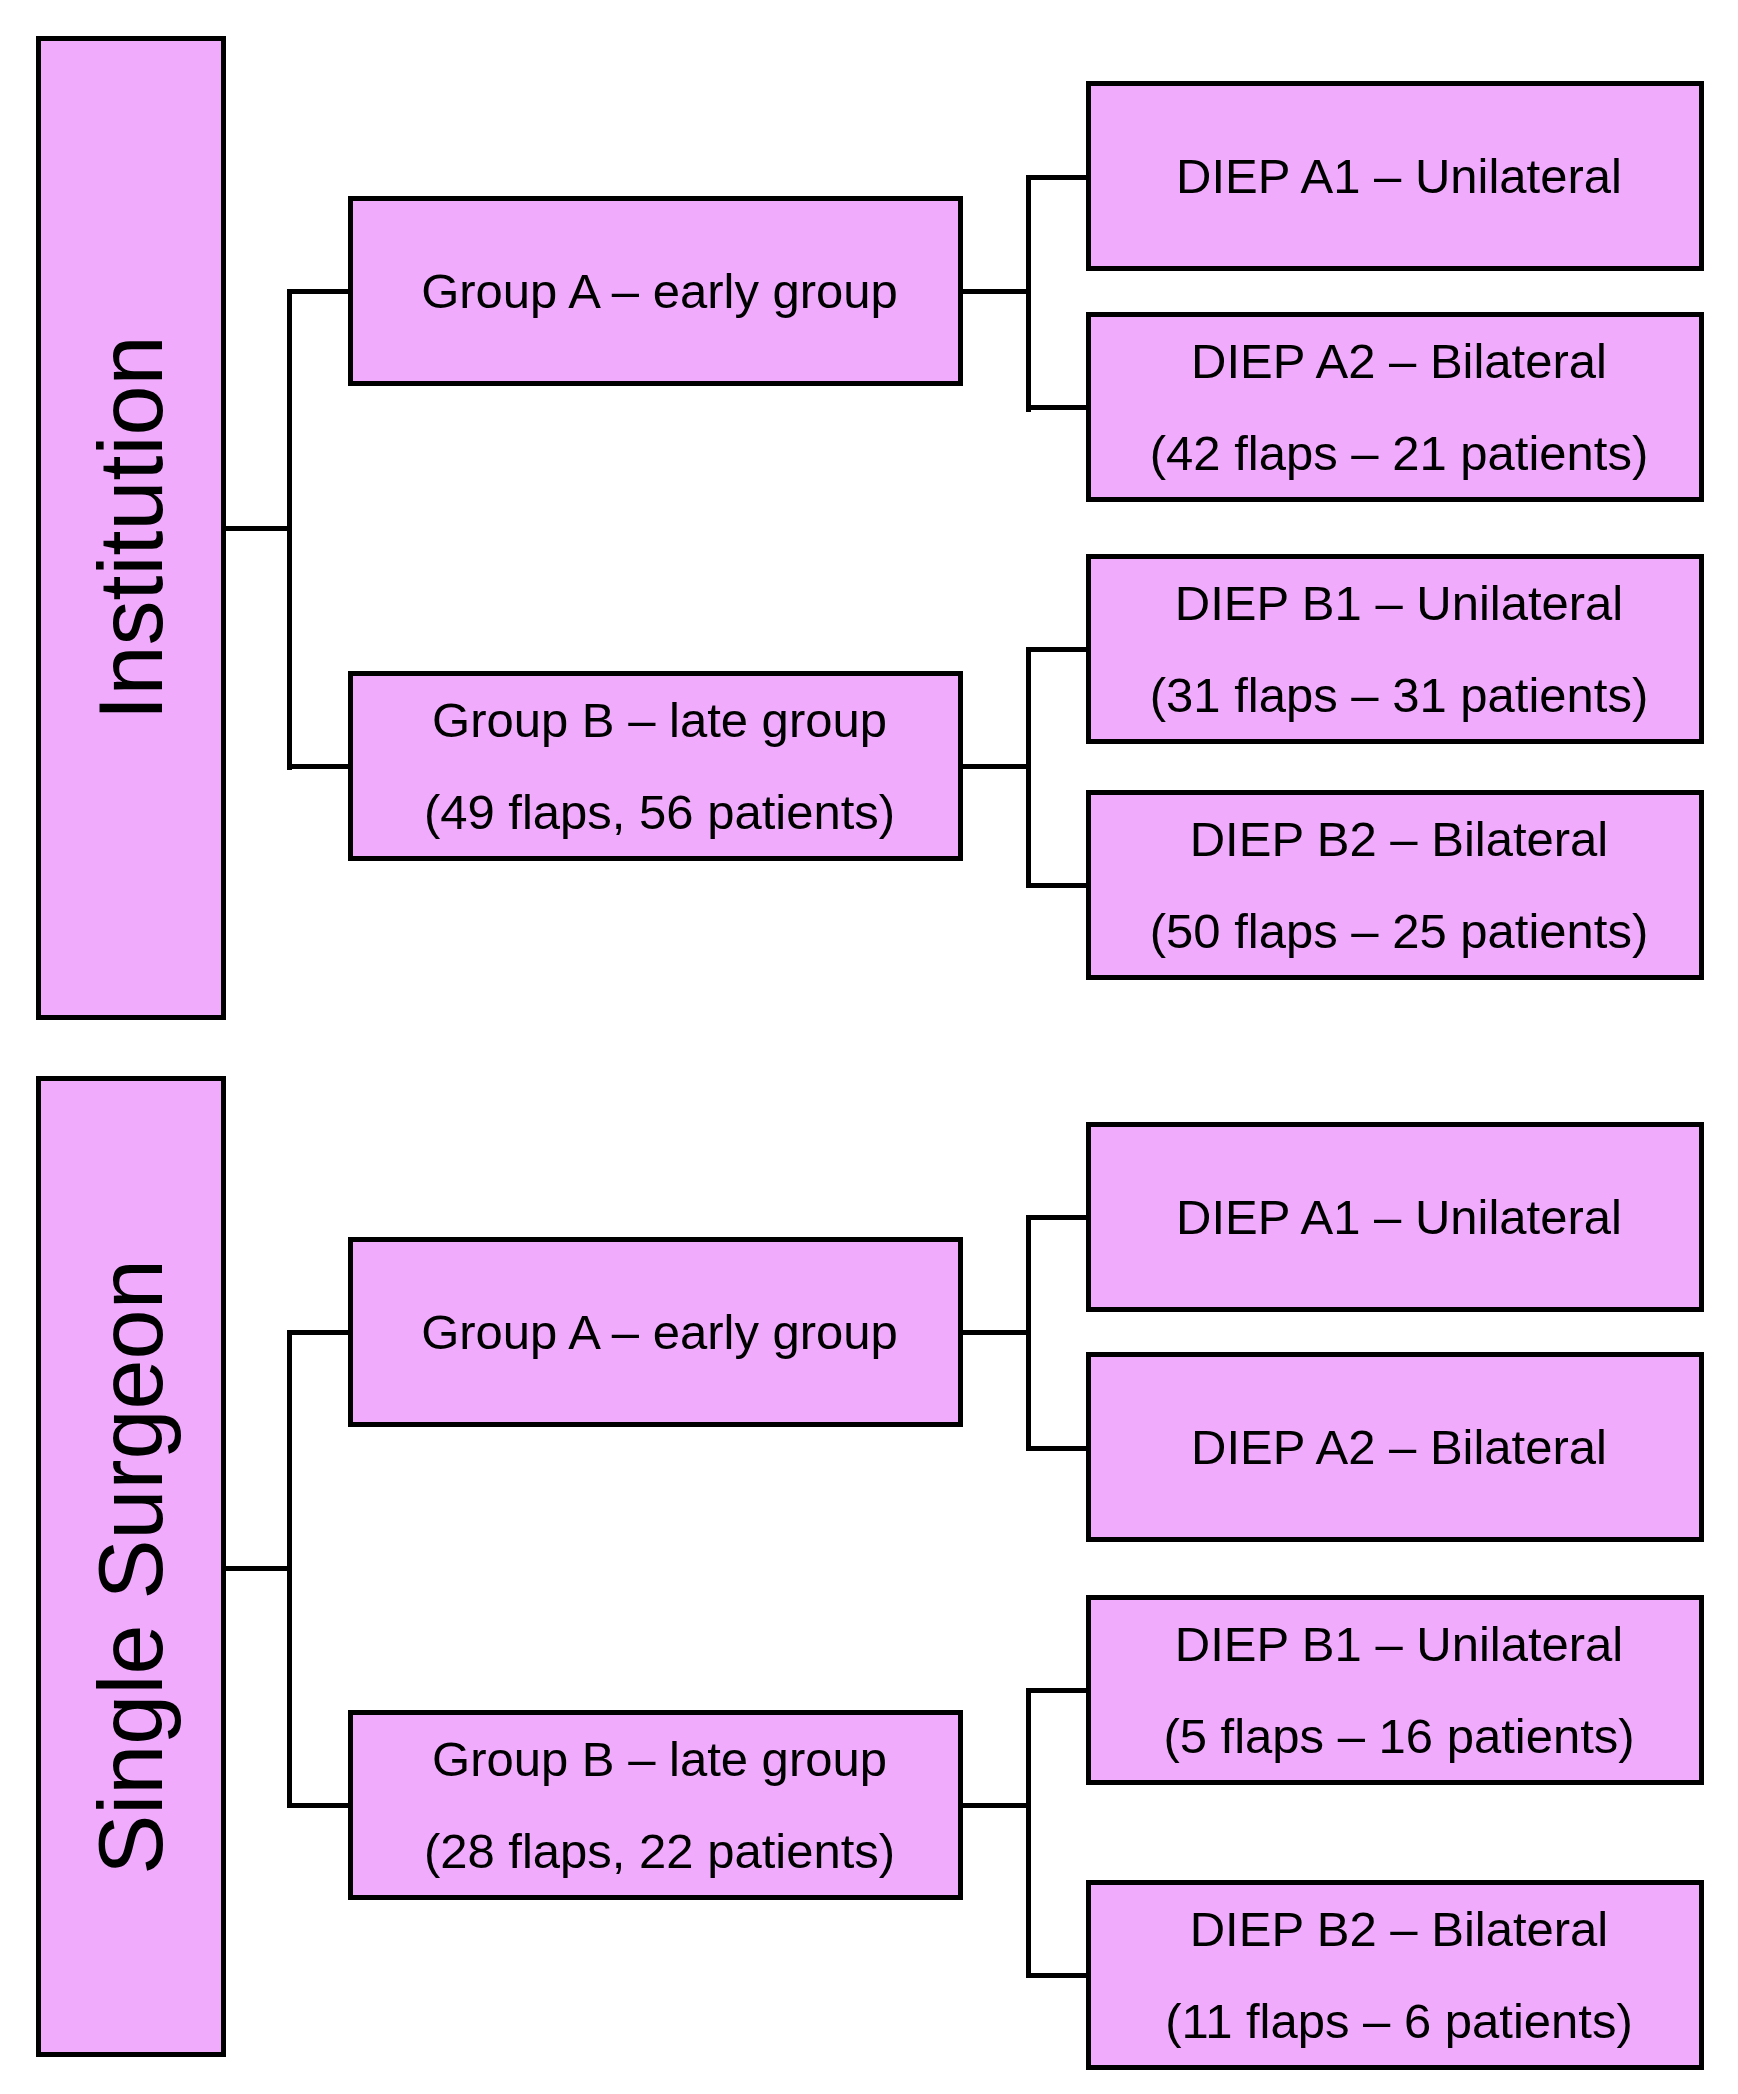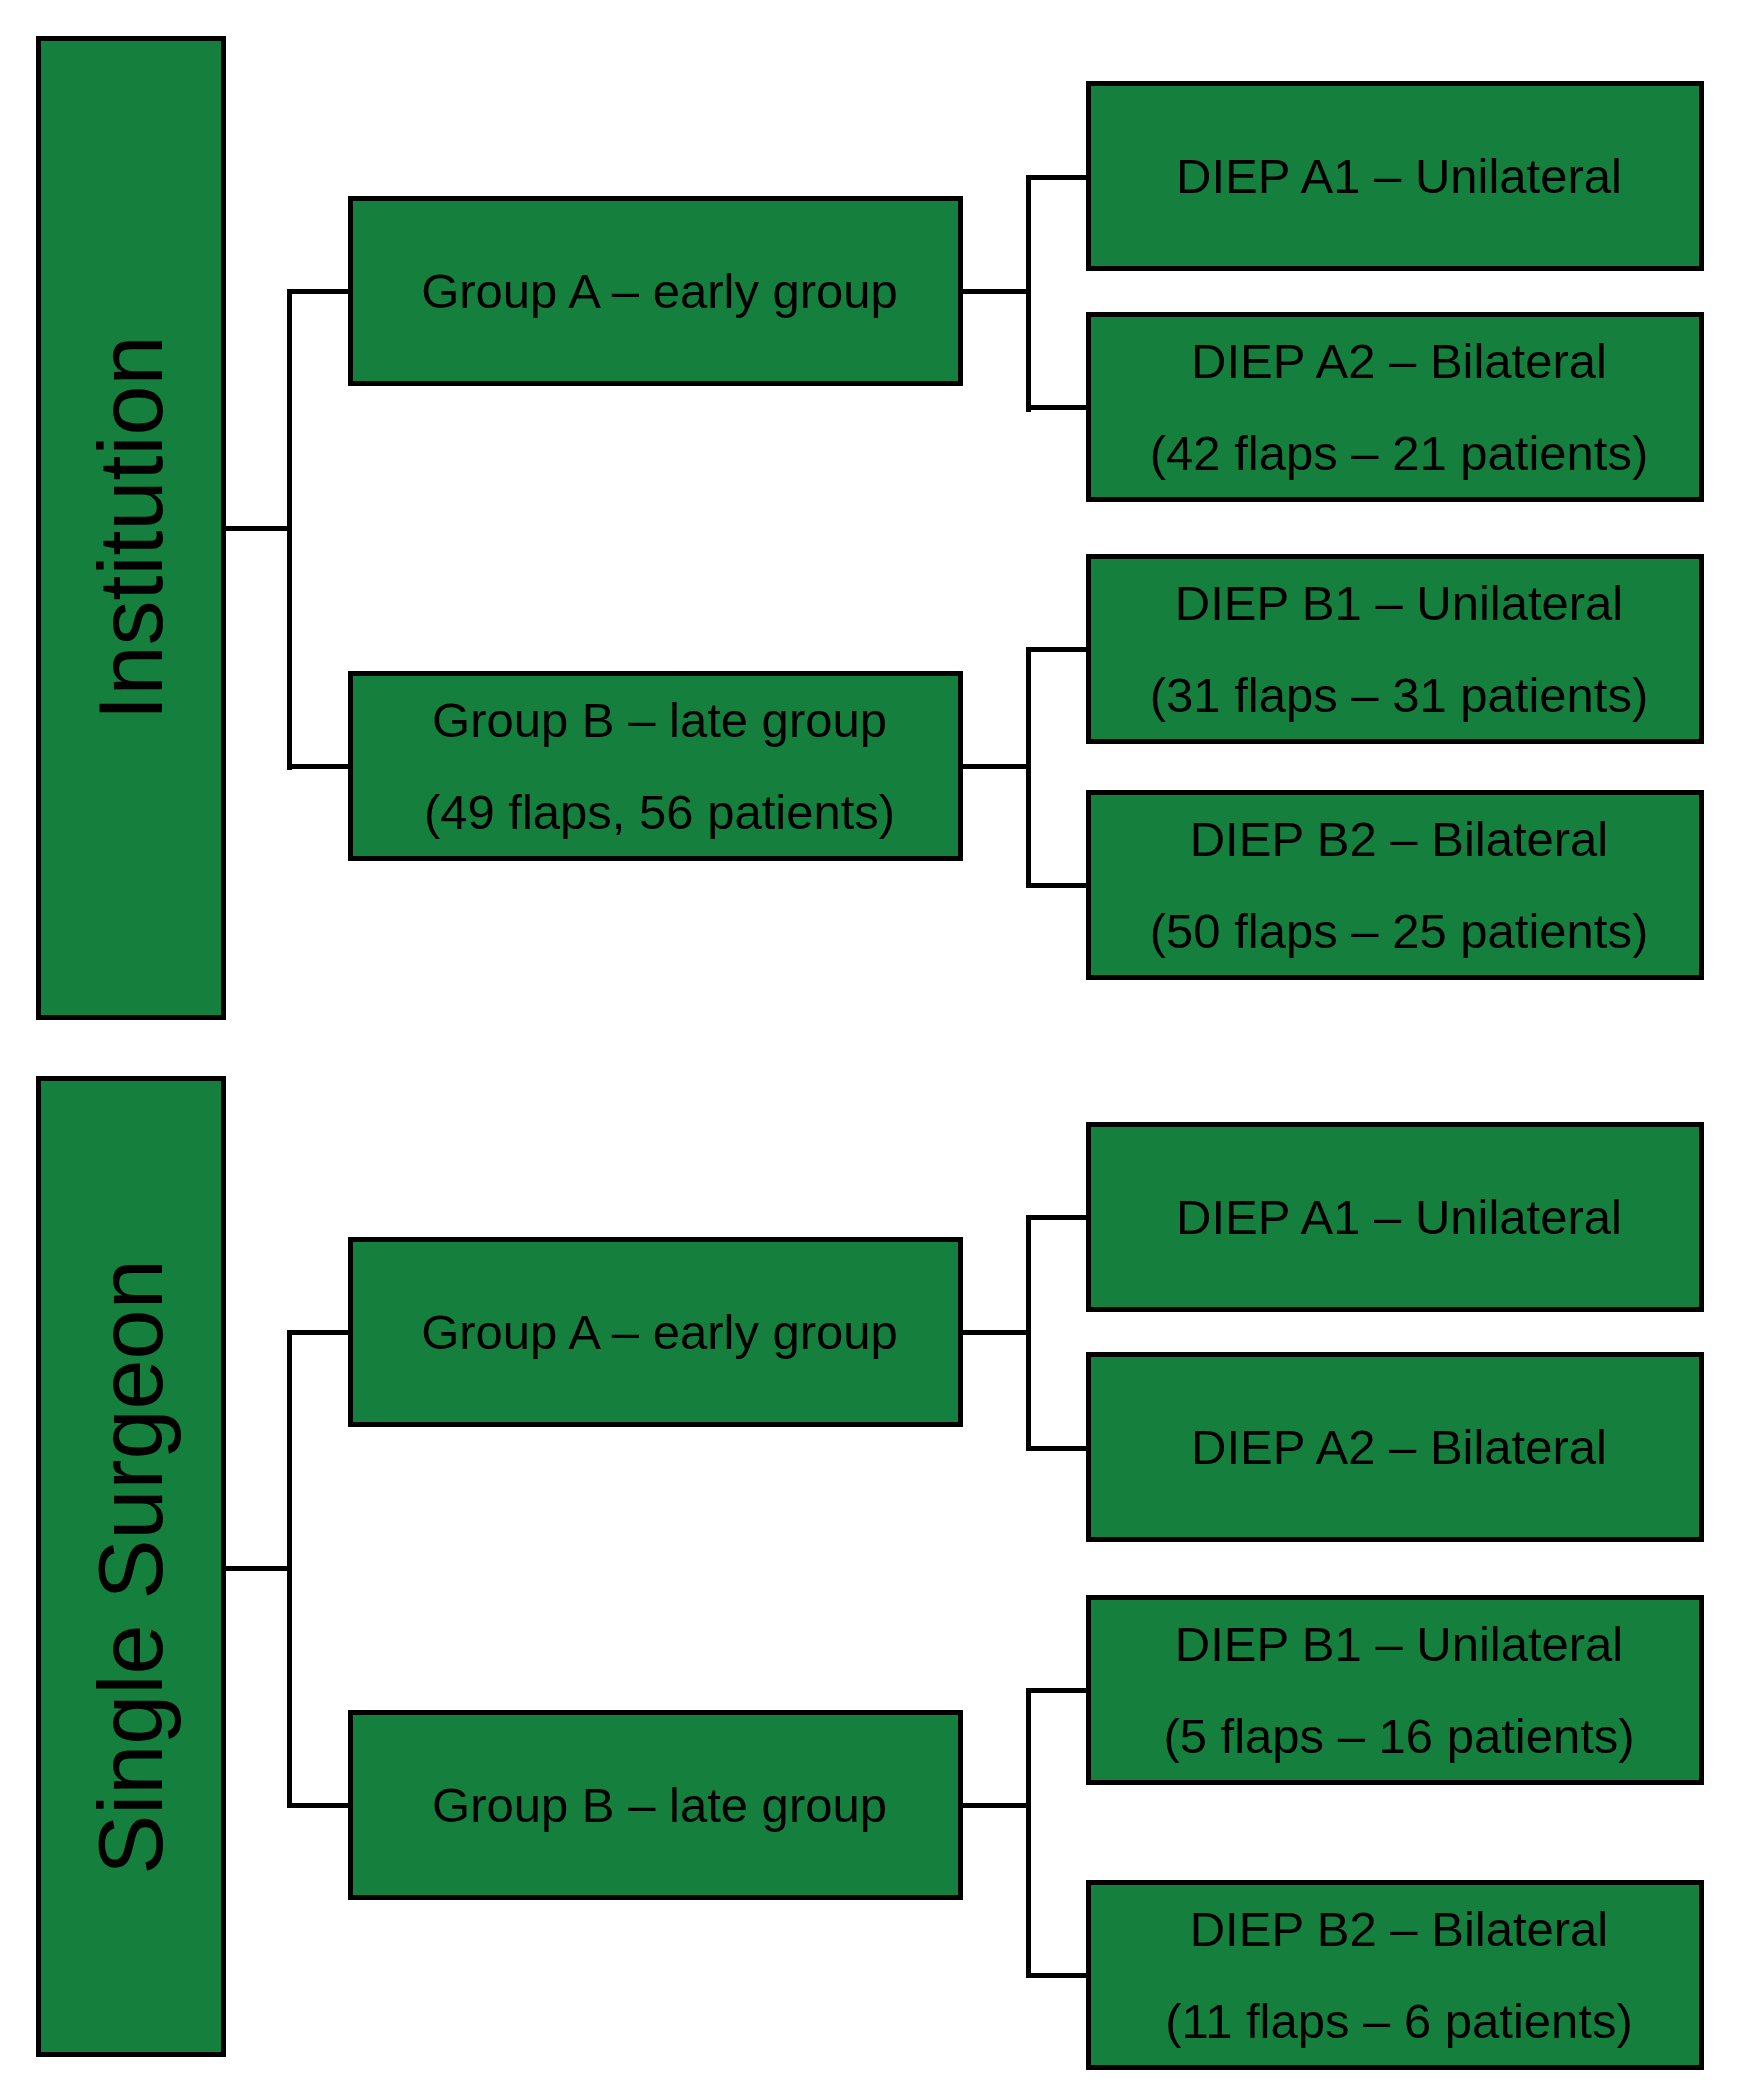--- a/index.html
+++ b/index.html
@@ -8,21 +8,21 @@
     width: 1739px;
     height: 2094px;
     background: #ffffff;
     font-family: "Liberation Sans", sans-serif;
     color: #000000;
   }
   .box {
     position: absolute;
     box-sizing: border-box;
     border: 5.4px solid #000000;
-    background: #15803d;
+    background: #f0abfc;
     padding-left: 8px;
   }
   .root-box { }
   .root-label {
     position: absolute;
     top: 50%;
     left: 50%;
     transform: translate(-50%, -50%) rotate(-90deg);
     white-space: nowrap;
     font-size: 90px;
@@ -100,20 +100,21 @@
   <div class="box root-box" style="left:36px; top:1076px; width:190px; height:981px;">
     <div class="root-label">Single Surgeon</div>
   </div>
 
   <div class="box node" style="left:348px; top:1237px; width:615px; height:190px;">
     <div class="line1">Group A – early group</div>
   </div>
 
   <div class="box node" style="left:348px; top:1710px; width:615px; height:190px;">
     <div class="line1">Group B – late group</div>
+    <div class="line2">(28 flaps, 22 patients)</div>
   </div>
 
   <div class="box node" style="left:1086px; top:1122px; width:618px; height:190px;">
     <div class="line1">DIEP A1 – Unilateral</div>
   </div>
 
   <div class="box node" style="left:1086px; top:1352px; width:618px; height:190px;">
     <div class="line1">DIEP A2 – Bilateral</div>
   </div>
 

